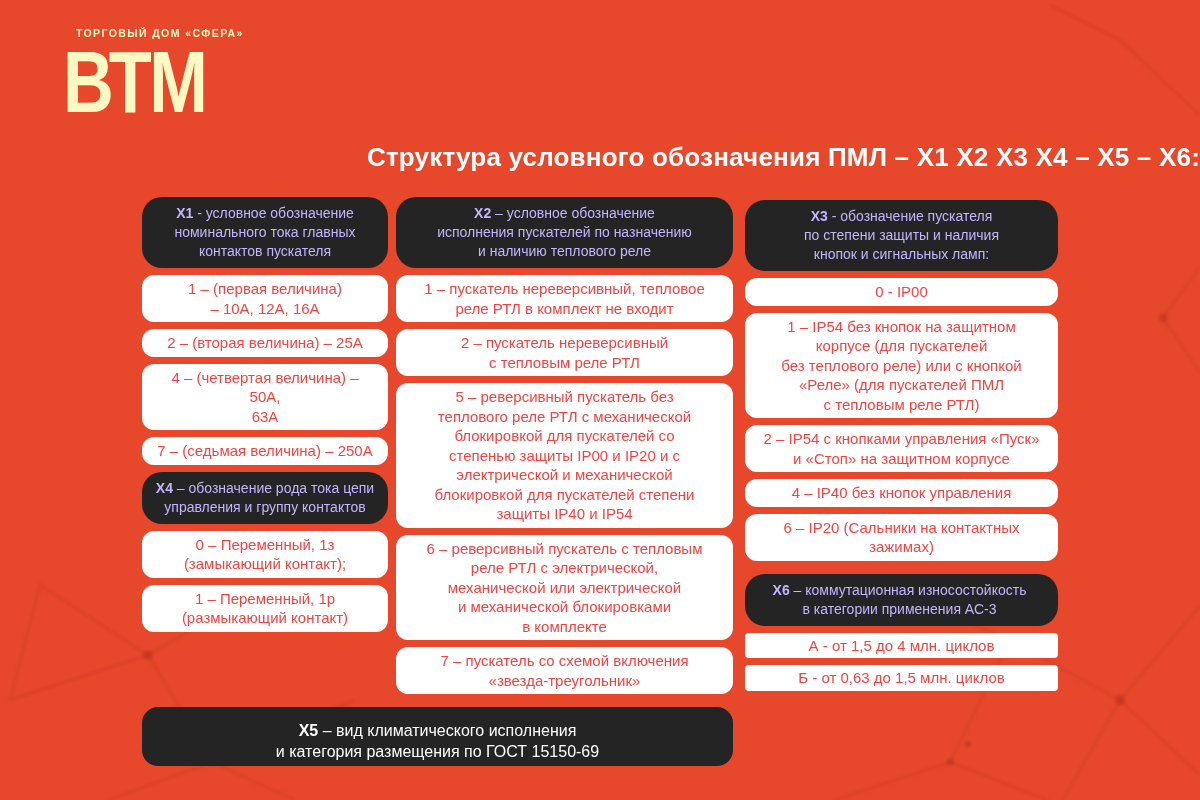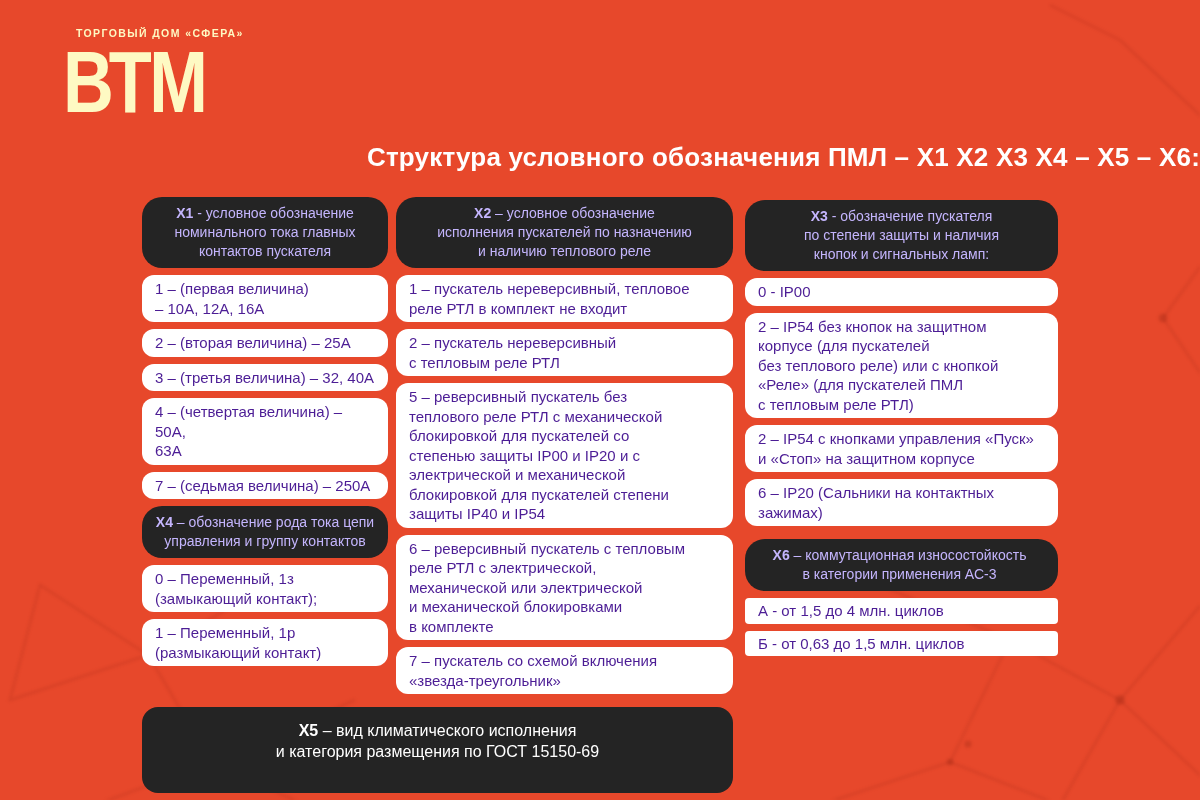--- a/index.html
+++ b/index.html
@@ -38,28 +38,29 @@
   #col-x2 { left: 396px; top: 197px; width: 337px; }
   #col-x3 { left: 745px; top: 200px; width: 313px; }
   .hdr {
     background: #242424; color: #c4b5fd; border-radius: 20px;
     text-align: center; padding: 7px 12px;
     font-size: 14px; line-height: 19px;
   }
   .hdr span { white-space: pre-line; }
   .hdr b { font-weight: bold; }
   .pill {
-    background: #ffffff; color: #4c1d95; border-radius: 12px;
+    background: #ffffff; color: #ef4444; border-radius: 12px;
     padding: 4px 13px; font-size: 15px; line-height: 19.5px;
     white-space: pre-line;
+    text-align: center;
   }
   .pill.compact { padding: 3px 13px; border-radius: 4px; }
   .mt { margin-top: 6px; padding-left: 8px; }
   .x5-block {
-    position: absolute; left: 142px; top: 707px; width: 591px; height: 86px;
+    position: absolute; left: 142px; top: 707px; width: 591px; height: 59px;
     background: #242424; color: #ffffff; border-radius: 16px;
     text-align: center; padding: 13px 10px; font-size: 16px; line-height: 21px;
   }
   .x5-block span { white-space: pre-line; }
 </style>
 </head>
 <body>
 
 <svg class="bg-pattern" viewBox="0 0 1200 800" xmlns="http://www.w3.org/2000/svg">
   <g stroke="#8E2010" stroke-width="2.5" stroke-opacity="0.16" fill="none">
@@ -91,21 +92,20 @@
 
 <div class="page-title">Структура условного обозначения ПМЛ – Х1 Х2 Х3 Х4 – Х5 – Х6:</div>
 
 <div class="col" id="col-x1">
   <div class="hdr"><b>Х1</b><span> - условное обозначение
 номинального тока главных
 контактов пускателя</span></div>
   <div class="pill">1 – (первая величина)
 – 10А, 12А, 16А</div>
   <div class="pill">2 – (вторая величина) – 25А</div>
-  <div class="pill">3 – (третья величина) – 32, 40А</div>
   <div class="pill">4 – (четвертая величина) – 50А,
 63А</div>
   <div class="pill">7 – (седьмая величина) – 250А</div>
   <div class="hdr"><b>Х4</b><span> – обозначение рода тока цепи
 управления и группу контактов</span></div>
   <div class="pill">0 – Переменный, 1з
 (замыкающий контакт);</div>
   <div class="pill">1 – Переменный, 1р
 (размыкающий контакт)</div>
 </div>
@@ -132,27 +132,28 @@
 в комплекте</div>
   <div class="pill">7 – пускатель со схемой включения
 «звезда-треугольник»</div>
 </div>
 
 <div class="col" id="col-x3">
   <div class="hdr"><b>Х3</b><span> - обозначение пускателя
 по степени защиты и наличия
 кнопок и сигнальных ламп:</span></div>
   <div class="pill">0 - IP00</div>
-  <div class="pill">2 – IP54 без кнопок на защитном
+  <div class="pill">1 – IP54 без кнопок на защитном
 корпусе (для пускателей
 без теплового реле) или с кнопкой
 «Реле» (для пускателей ПМЛ
 с тепловым реле РТЛ)</div>
   <div class="pill">2 – IP54 с кнопками управления «Пуск»
 и «Стоп» на защитном корпусе</div>
+  <div class="pill">4 – IP40 без кнопок управления</div>
   <div class="pill">6 – IP20 (Сальники на контактных
 зажимах)</div>
   <div class="hdr mt"><b>Х6</b><span> – коммутационная износостойкость
 в категории применения АС-3</span></div>
   <div class="pill compact">А - от 1,5 до 4 млн. циклов</div>
   <div class="pill compact">Б - от 0,63 до 1,5 млн. циклов</div>
 </div>
 
 <div class="x5-block"><b>Х5</b><span> – вид климатического исполнения
 и категория размещения по ГОСТ 15150-69</span></div>

